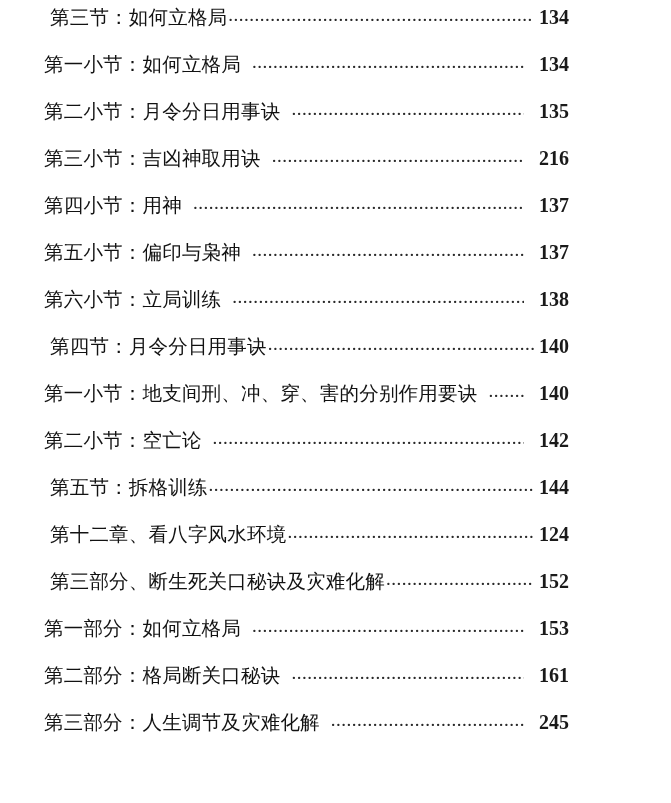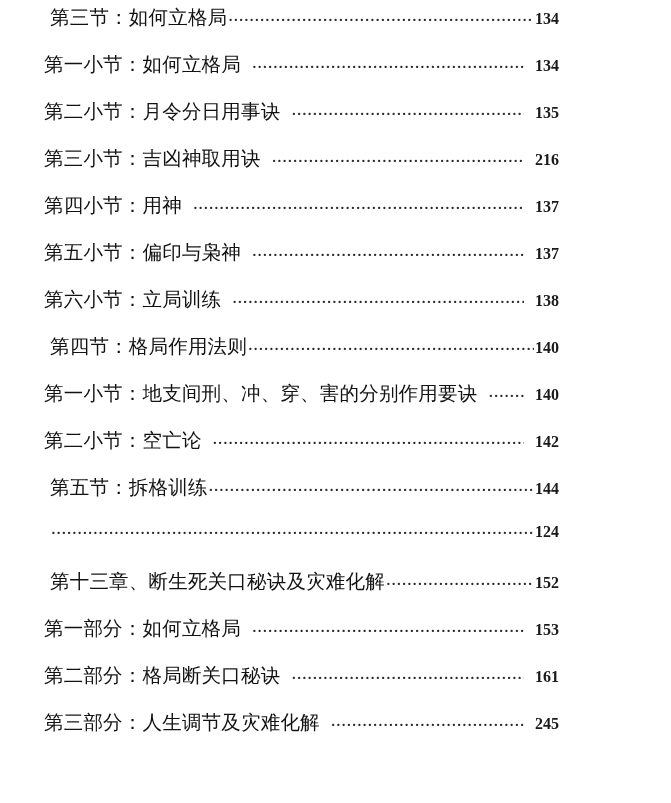--- a/index.html
+++ b/index.html
@@ -51,25 +51,26 @@
     position: absolute;
     left: 0;
     bottom: 0;
     white-space: nowrap;
     font-size: 19px;
     color: #2a2a2a;
     letter-spacing: 0.5px;
     line-height: 1;
   }
   .toc-row .page-num {
-    font-size: 16px;
+    font-size: 20px;
     color: #1a1a1a;
     font-weight: bold;
     white-space: nowrap;
     min-width: 34px;
+    text-align: right;
   }
   
   .lvl-0 { padding-left: 6px; }
   .lvl-1 { padding-left: 0px; gap: 10px; }
 </style>
 </head>
 <body>
 
 <div class="page">
   <ul class="toc-list">
@@ -110,21 +111,21 @@
       <span class="page-num">137</span>
     </li>
 
     <li class="toc-row lvl-1">
       <span class="title">第六小节：立局训练</span>
       <span class="leader"></span>
       <span class="page-num">138</span>
     </li>
 
     <li class="toc-row lvl-0">
-      <span class="title">第四节：格局作用法则</span>
+      <span class="title">第四节：月令分日用事诀</span>
       <span class="leader"></span>
       <span class="page-num">140</span>
     </li>
 
     <li class="toc-row lvl-1">
       <span class="title">第一小节：地支间刑、冲、穿、害的分别作用要诀</span>
       <span class="leader"></span>
       <span class="page-num">140</span>
     </li>
 
@@ -134,26 +135,27 @@
       <span class="page-num">142</span>
     </li>
 
     <li class="toc-row lvl-0">
       <span class="title">第五节：拆格训练</span>
       <span class="leader"></span>
       <span class="page-num">144</span>
     </li>
 
     <li class="toc-row lvl-0">
+      <span class="title">第十二章、看八字风水环境</span>
       <span class="leader"></span>
       <span class="page-num">124</span>
     </li>
 
     <li class="toc-row lvl-0">
-      <span class="title">第十三章、断生死关口秘诀及灾难化解</span>
+      <span class="title">第三部分、断生死关口秘诀及灾难化解</span>
       <span class="leader"></span>
       <span class="page-num">152</span>
     </li>
 
     <li class="toc-row lvl-1">
       <span class="title">第一部分：如何立格局</span>
       <span class="leader"></span>
       <span class="page-num">153</span>
     </li>
 

